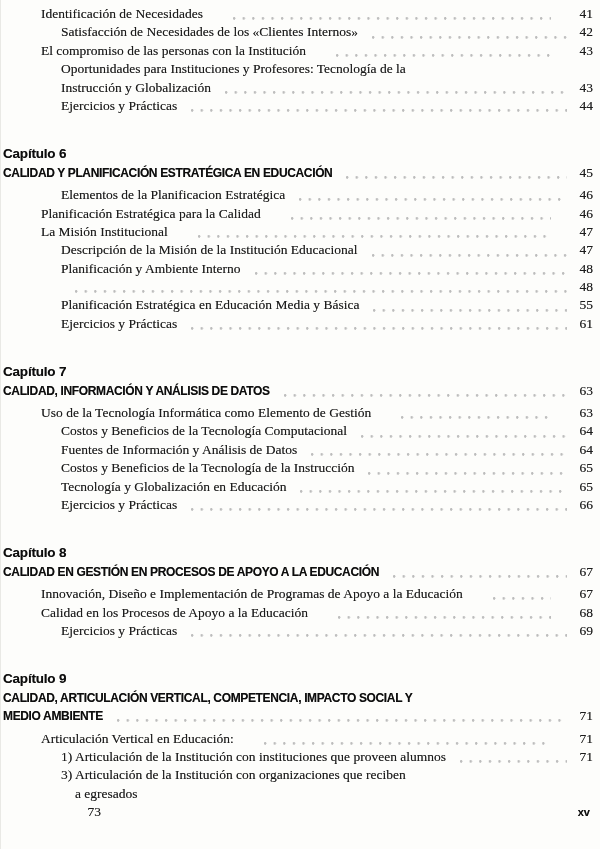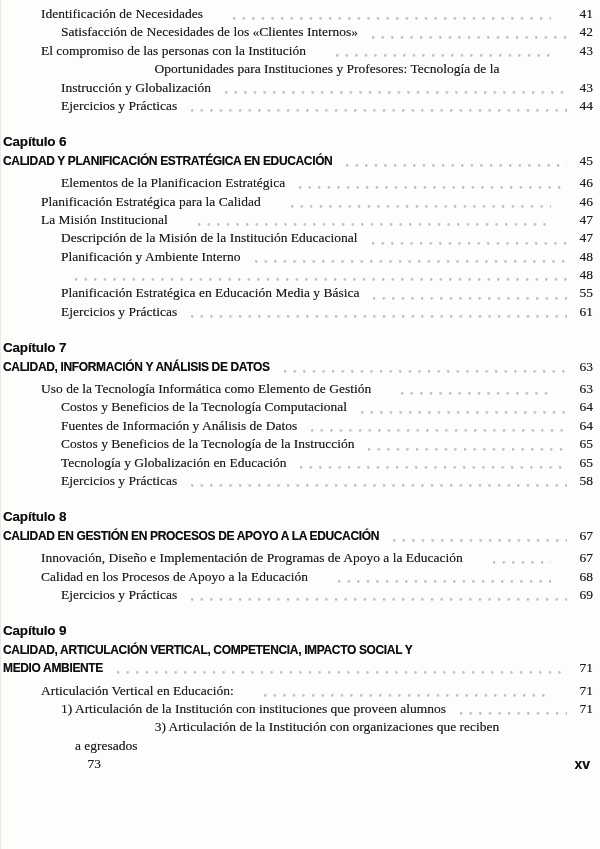--- a/index.html
+++ b/index.html
@@ -17,32 +17,32 @@
     padding: 5px 7px 0 0;
     overflow: hidden;
     font-family: "Liberation Serif", serif;
     font-size: 13.5px;
     color: #1c1c1c;
     text-shadow: 0 0 0.4px rgba(20,20,20,0.5);
   }
   .block { margin-top: 0; }
   .block.entries { margin-top: 4px; }
   .block.entries.first { margin-top: 0; }
-  .block.chapter { margin-top: 18px; }
+  .block.chapter { margin-top: 30px; }
 
   .trow {
     display: flex;
     align-items: baseline;
     line-height: 18.4px;
     height: 18.4px;
   }
   .ttext { white-space: nowrap; }
 
   .in1 { padding-left: 40px; gap: 16px; }
-  .in2 { padding-left: 60px; justify-content: center; }
+  .in2 { padding-left: 60px; }
   .in3 { padding-left: 74px; flex-direction: column; }
 
   .leader {
     flex: 1 1 auto;
     align-self: stretch;
     min-width: 8px;
     margin-left: 9px;
     background-image: radial-gradient(circle at 1.2px 1.2px, #bcbcbc 0.9px, rgba(188,188,188,0) 1.5px);
     background-repeat: repeat-x;
     background-position: 5px calc(100% - 3.5px);
@@ -79,21 +79,21 @@
   .folio-row {
     display: flex;
     justify-content: flex-end;
     line-height: 18.4px;
     height: 18.4px;
     padding-right: 3px;
   }
   .folio-row .folio {
     font-family: "Liberation Sans", sans-serif;
     font-weight: bold;
-    font-size: 14px;
+    font-size: 11px;
     color: #0d0d0d;
   }
 </style>
 </head>
 <body>
 
 <div class="page">
   <div id="toc-root">
       <div class="block entries first">
         <div class="trow in1">
@@ -204,21 +204,21 @@
           <span class="pnum">65</span>
         </div>
         <div class="trow in2">
           <span class="ttext">Tecnología y Globalización en Educación</span>
           <span class="leader"></span>
           <span class="pnum">65</span>
         </div>
         <div class="trow in2">
           <span class="ttext">Ejercicios y Prácticas</span>
           <span class="leader"></span>
-          <span class="pnum">58</span>
+          <span class="pnum">66</span>
         </div>
       </div>
       <div class="block chapter">
         <div class="chapter-label">Capítulo 8</div>
         <div class="trow heading">
           <span class="ttext">CALIDAD EN GESTIÓN EN PROCESOS DE APOYO A LA EDUCACIÓN</span>
           <span class="leader"></span>
           <span class="pnum">67</span>
         </div>
       </div>

